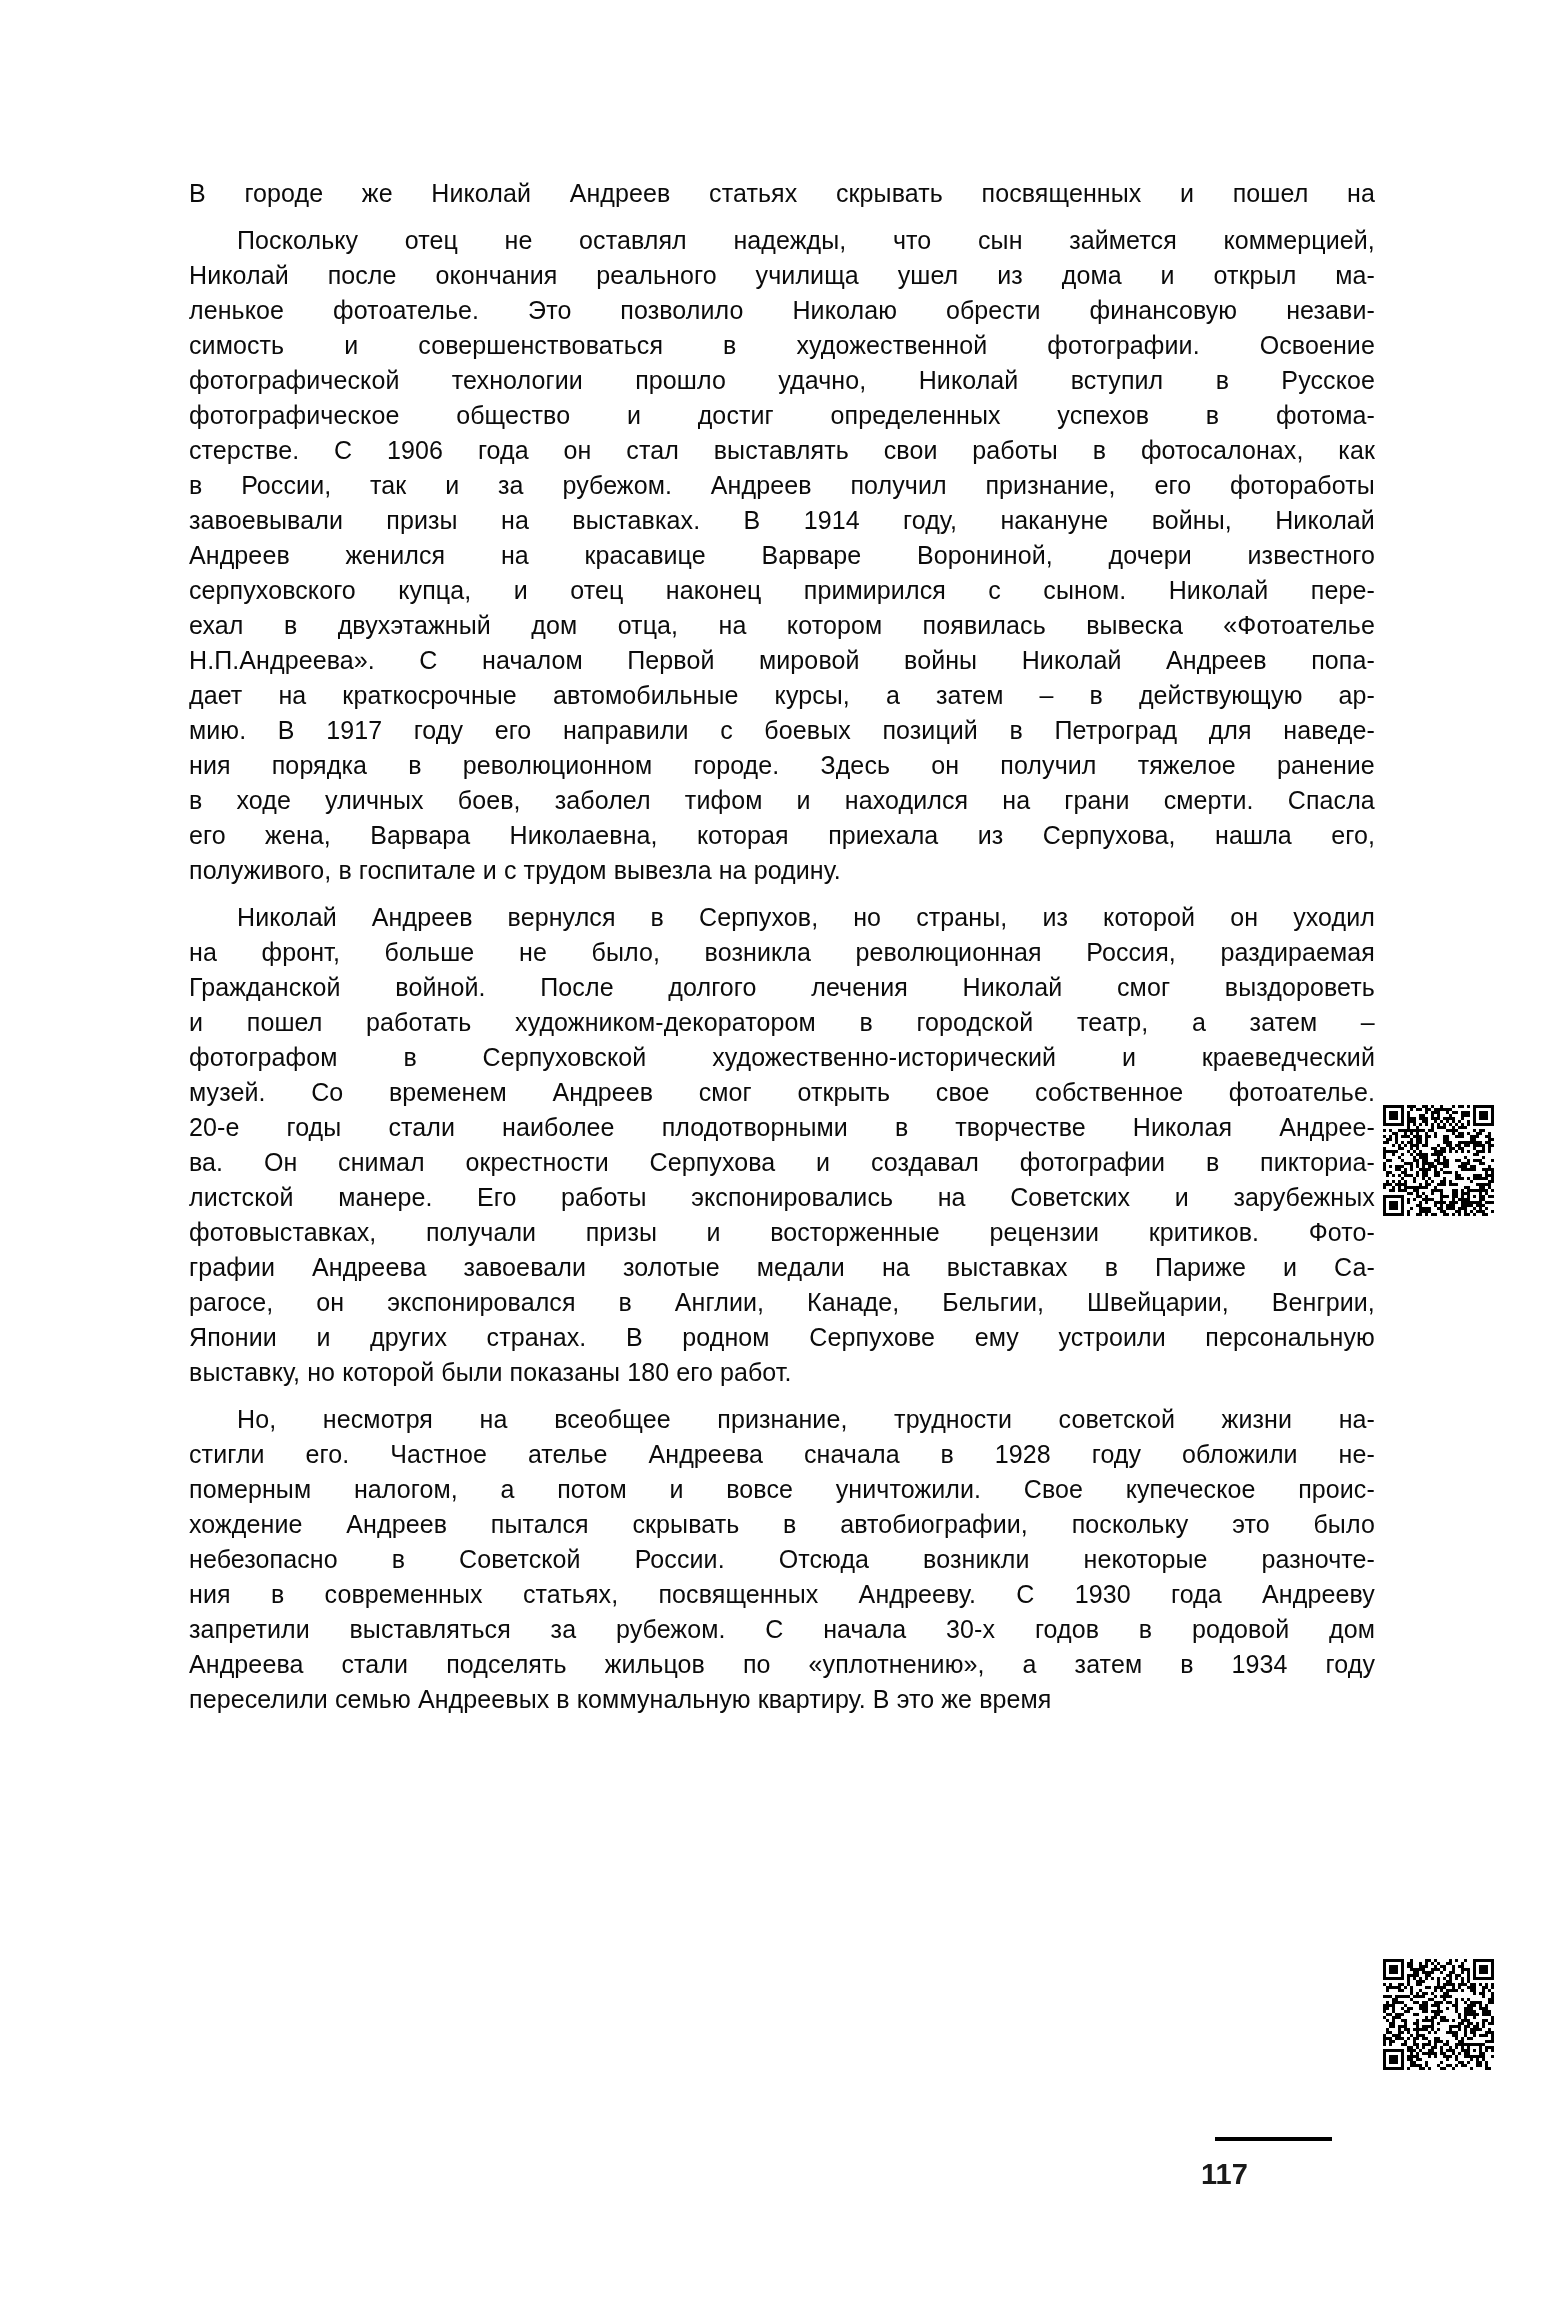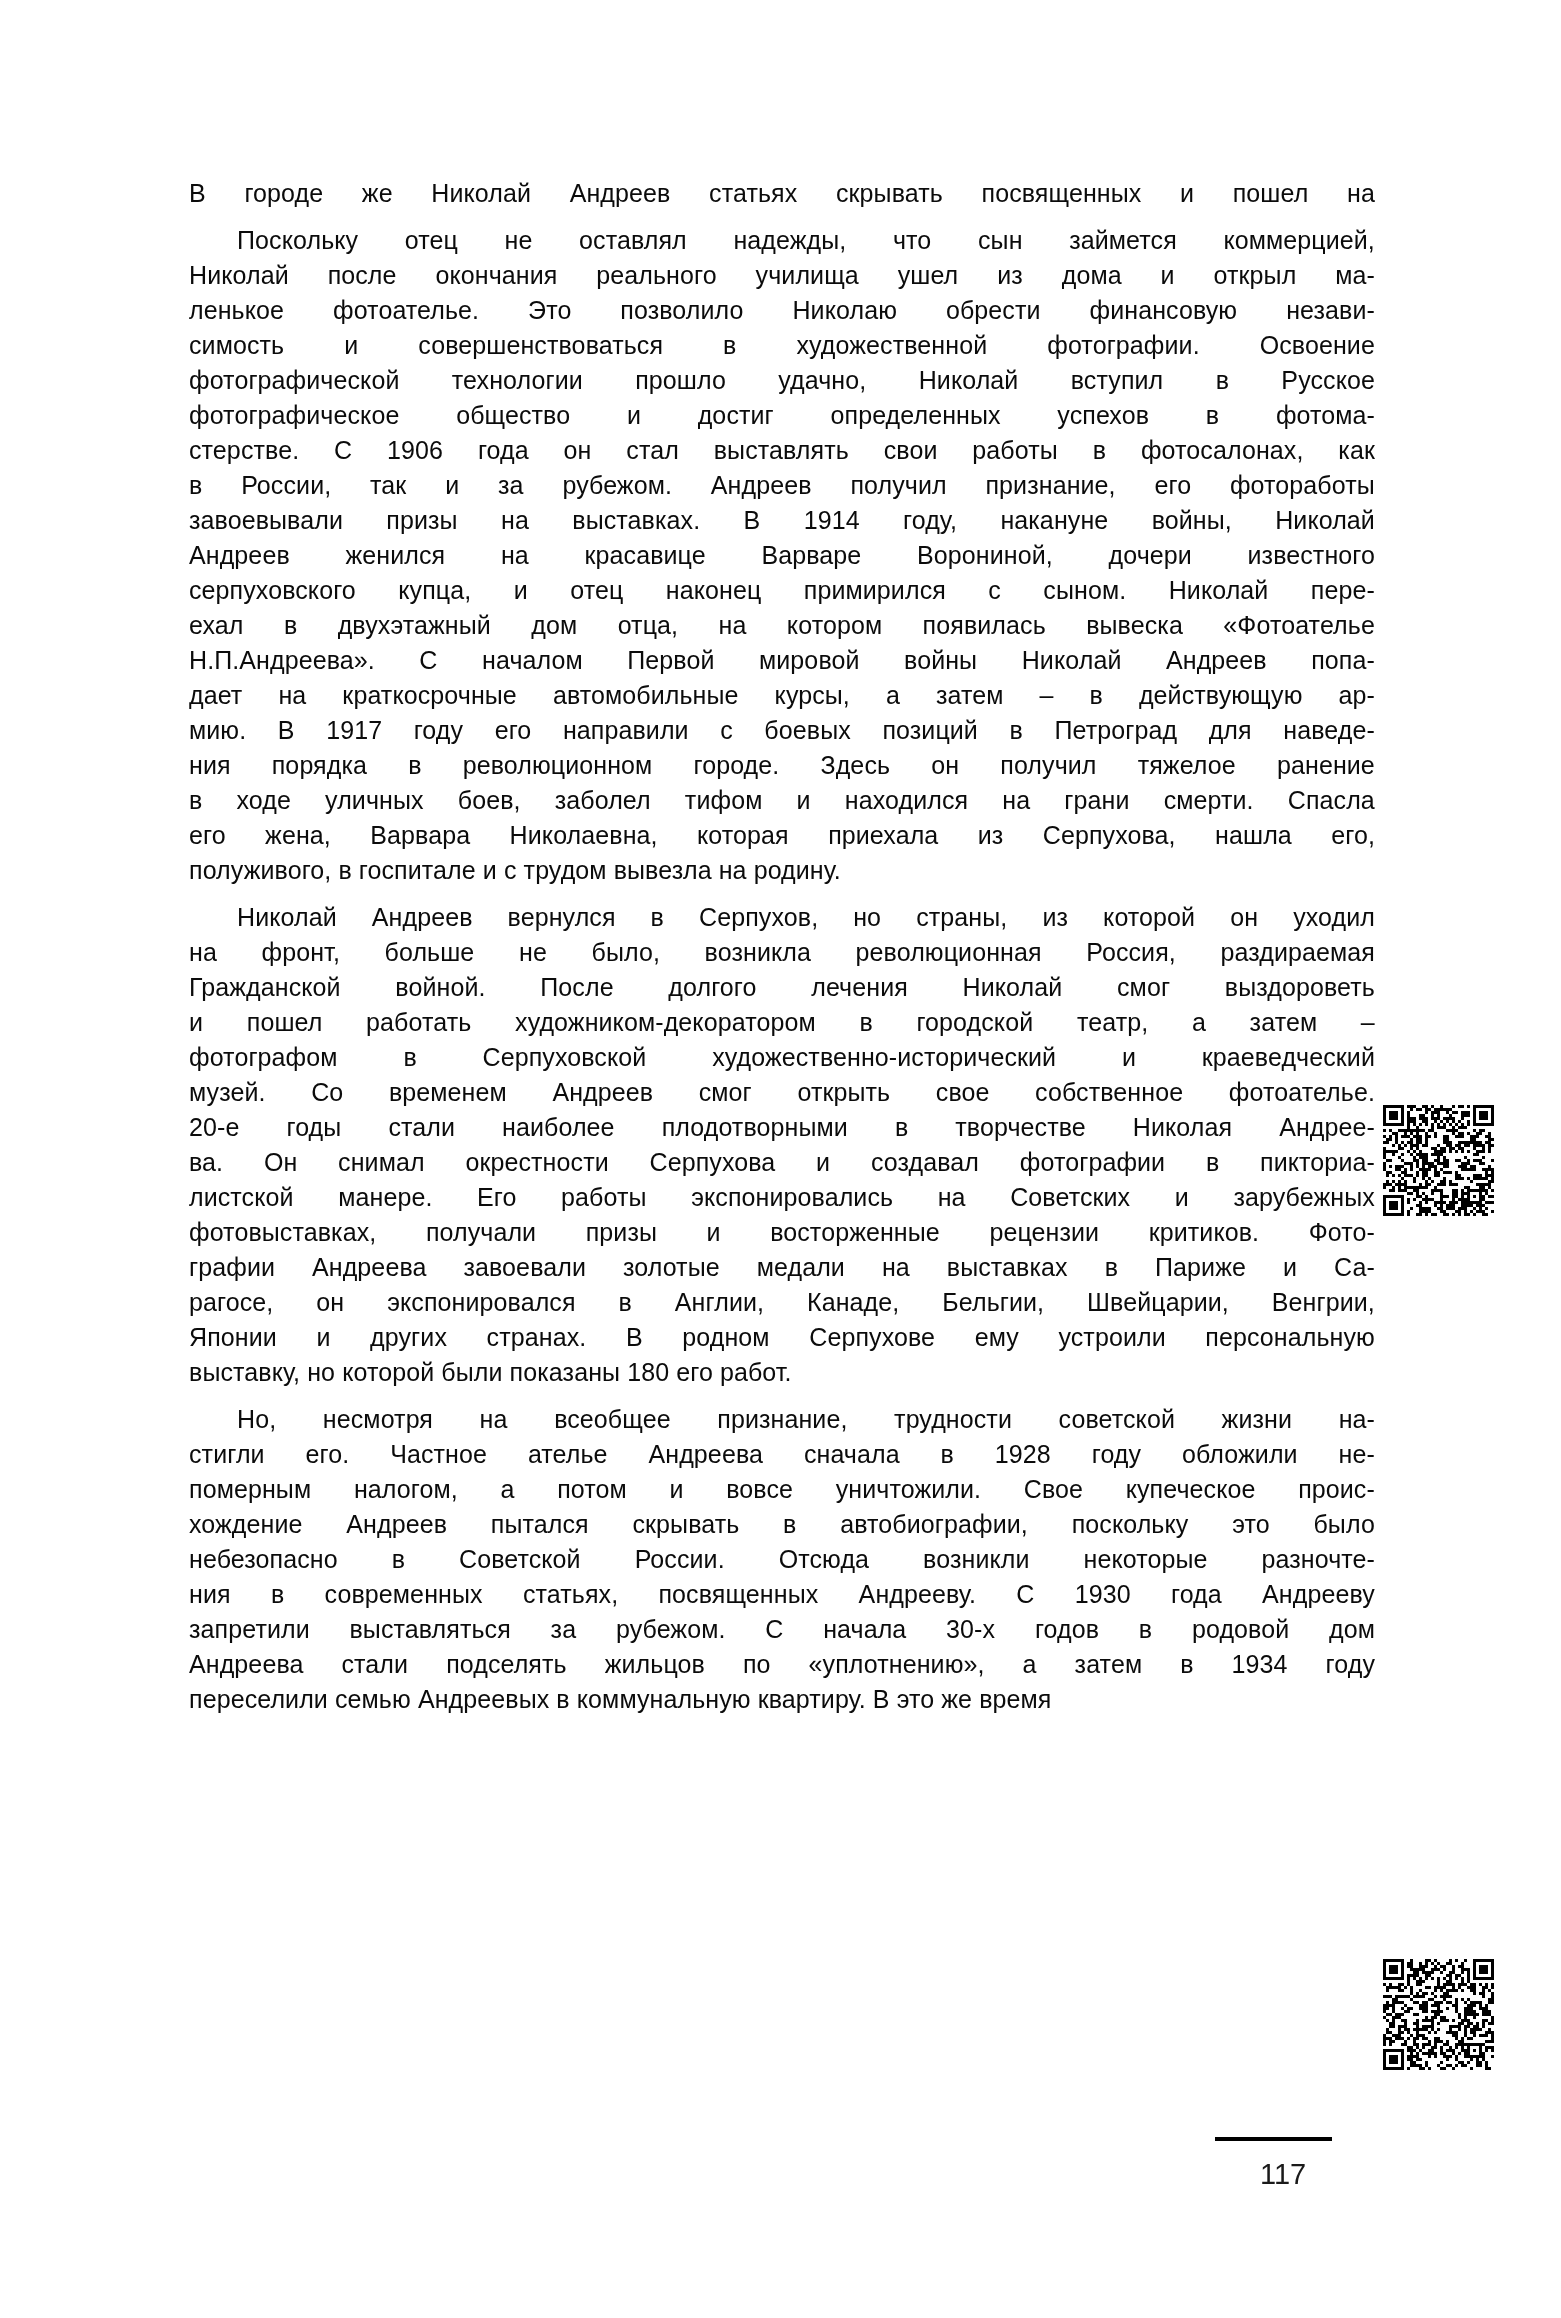--- a/index.html
+++ b/index.html
@@ -93,30 +93,31 @@
   .footer-rule {
     position: absolute;
     left: 1215px;
     top: 2137px;
     width: 117px;
     height: 4.3px;
     background: #000000;
   }
   .page-number {
     position: absolute;
-    left: 1215px;
+    left: 1156px;
     top: 2156px;
     width: 159px;
     font-size: 29px;
     line-height: 37px;
     font-family: "Liberation Sans", "DejaVu Sans", sans-serif;
     color: #1a1a1a;
     text-align: left;
     padding-left: 45px;
     box-sizing: border-box;
+    font-weight: bold;
   }
 </style>
 </head>
 <body>
 
 <div class="page">
 
   <div class="text-column">
       <div class="para"><div class="line j"><span>В</span><span>городе</span><span>же</span><span>Николай</span><span>Андреев</span><span>статьях</span><span>скрывать</span><span>посвященных</span><span>и</span><span>пошел</span><span>на</span></div></div>
       <div class="para"><div class="line j indent"><span>Поскольку</span><span>отец</span><span>не</span><span>оставлял</span><span>надежды,</span><span>что</span><span>сын</span><span>займется</span><span>коммерцией,</span></div><div class="line j"><span>Николай</span><span>после</span><span>окончания</span><span>реального</span><span>училища</span><span>ушел</span><span>из</span><span>дома</span><span>и</span><span>открыл</span><span>ма-</span></div><div class="line j"><span>ленькое</span><span>фотоателье.</span><span>Это</span><span>позволило</span><span>Николаю</span><span>обрести</span><span>финансовую</span><span>незави-</span></div><div class="line j"><span>симость</span><span>и</span><span>совершенствоваться</span><span>в</span><span>художественной</span><span>фотографии.</span><span>Освоение</span></div><div class="line j"><span>фотографической</span><span>технологии</span><span>прошло</span><span>удачно,</span><span>Николай</span><span>вступил</span><span>в</span><span>Русское</span></div><div class="line j"><span>фотографическое</span><span>общество</span><span>и</span><span>достиг</span><span>определенных</span><span>успехов</span><span>в</span><span>фотома-</span></div><div class="line j"><span>стерстве.</span><span>С</span><span>1906</span><span>года</span><span>он</span><span>стал</span><span>выставлять</span><span>свои</span><span>работы</span><span>в</span><span>фотосалонах,</span><span>как</span></div><div class="line j"><span>в</span><span>России,</span><span>так</span><span>и</span><span>за</span><span>рубежом.</span><span>Андреев</span><span>получил</span><span>признание,</span><span>его</span><span>фотоработы</span></div><div class="line j"><span>завоевывали</span><span>призы</span><span>на</span><span>выставках.</span><span>В</span><span>1914</span><span>году,</span><span>накануне</span><span>войны,</span><span>Николай</span></div><div class="line j"><span>Андреев</span><span>женился</span><span>на</span><span>красавице</span><span>Варваре</span><span>Ворониной,</span><span>дочери</span><span>известного</span></div><div class="line j"><span>серпуховского</span><span>купца,</span><span>и</span><span>отец</span><span>наконец</span><span>примирился</span><span>с</span><span>сыном.</span><span>Николай</span><span>пере-</span></div><div class="line j"><span>ехал</span><span>в</span><span>двухэтажный</span><span>дом</span><span>отца,</span><span>на</span><span>котором</span><span>появилась</span><span>вывеска</span><span>«Фотоателье</span></div><div class="line j"><span>Н.П.Андреева».</span><span>С</span><span>началом</span><span>Первой</span><span>мировой</span><span>войны</span><span>Николай</span><span>Андреев</span><span>попа-</span></div><div class="line j"><span>дает</span><span>на</span><span>краткосрочные</span><span>автомобильные</span><span>курсы,</span><span>а</span><span>затем</span><span>–</span><span>в</span><span>действующую</span><span>ар-</span></div><div class="line j"><span>мию.</span><span>В</span><span>1917</span><span>году</span><span>его</span><span>направили</span><span>с</span><span>боевых</span><span>позиций</span><span>в</span><span>Петроград</span><span>для</span><span>наведе-</span></div><div class="line j"><span>ния</span><span>порядка</span><span>в</span><span>революционном</span><span>городе.</span><span>Здесь</span><span>он</span><span>получил</span><span>тяжелое</span><span>ранение</span></div><div class="line j"><span>в</span><span>ходе</span><span>уличных</span><span>боев,</span><span>заболел</span><span>тифом</span><span>и</span><span>находился</span><span>на</span><span>грани</span><span>смерти.</span><span>Спасла</span></div><div class="line j"><span>его</span><span>жена,</span><span>Варвара</span><span>Николаевна,</span><span>которая</span><span>приехала</span><span>из</span><span>Серпухова,</span><span>нашла</span><span>его,</span></div><div class="line last">полуживого, в госпитале и с трудом вывезла на родину.</div></div>

